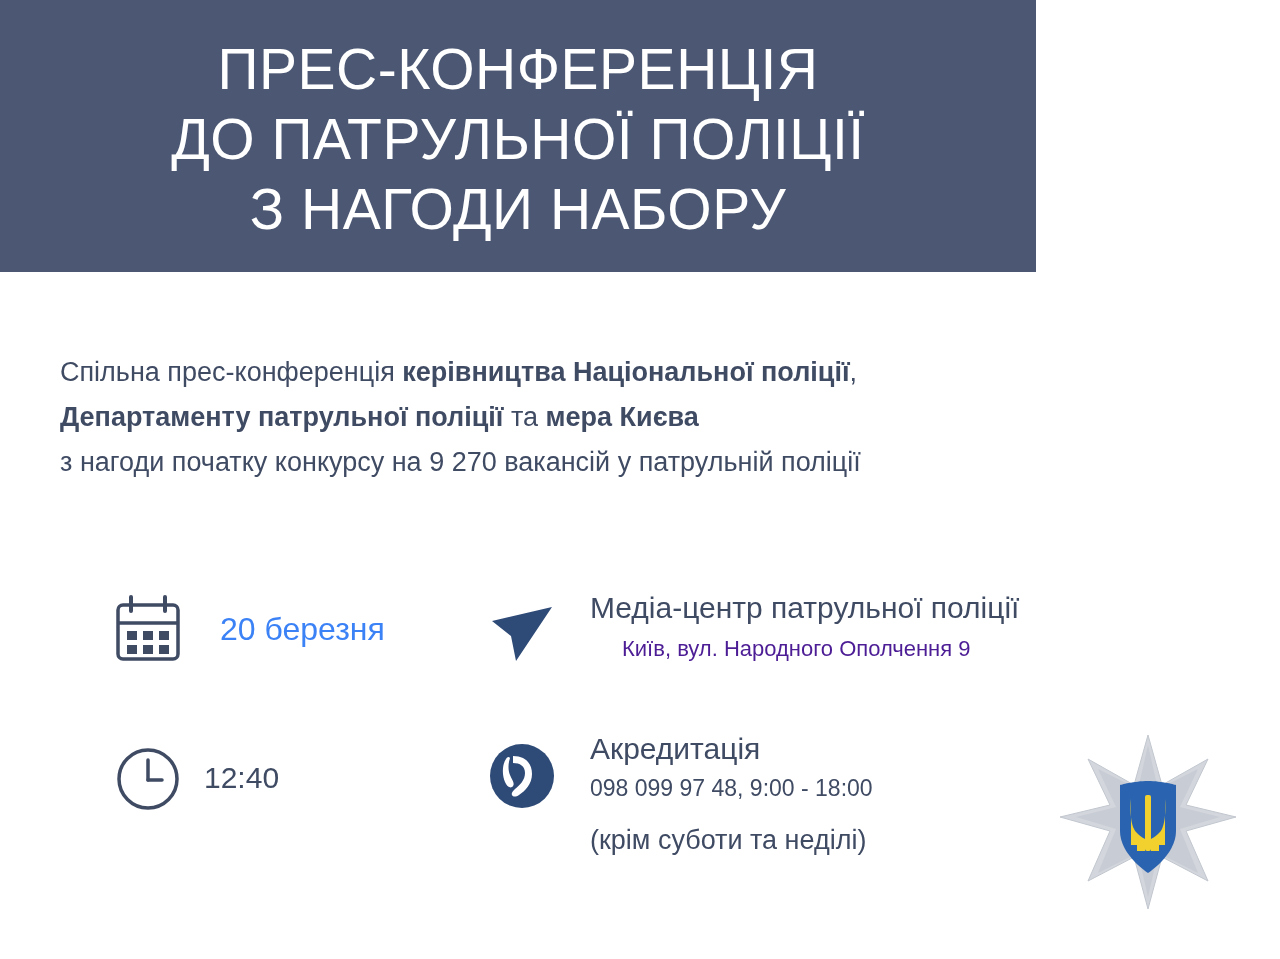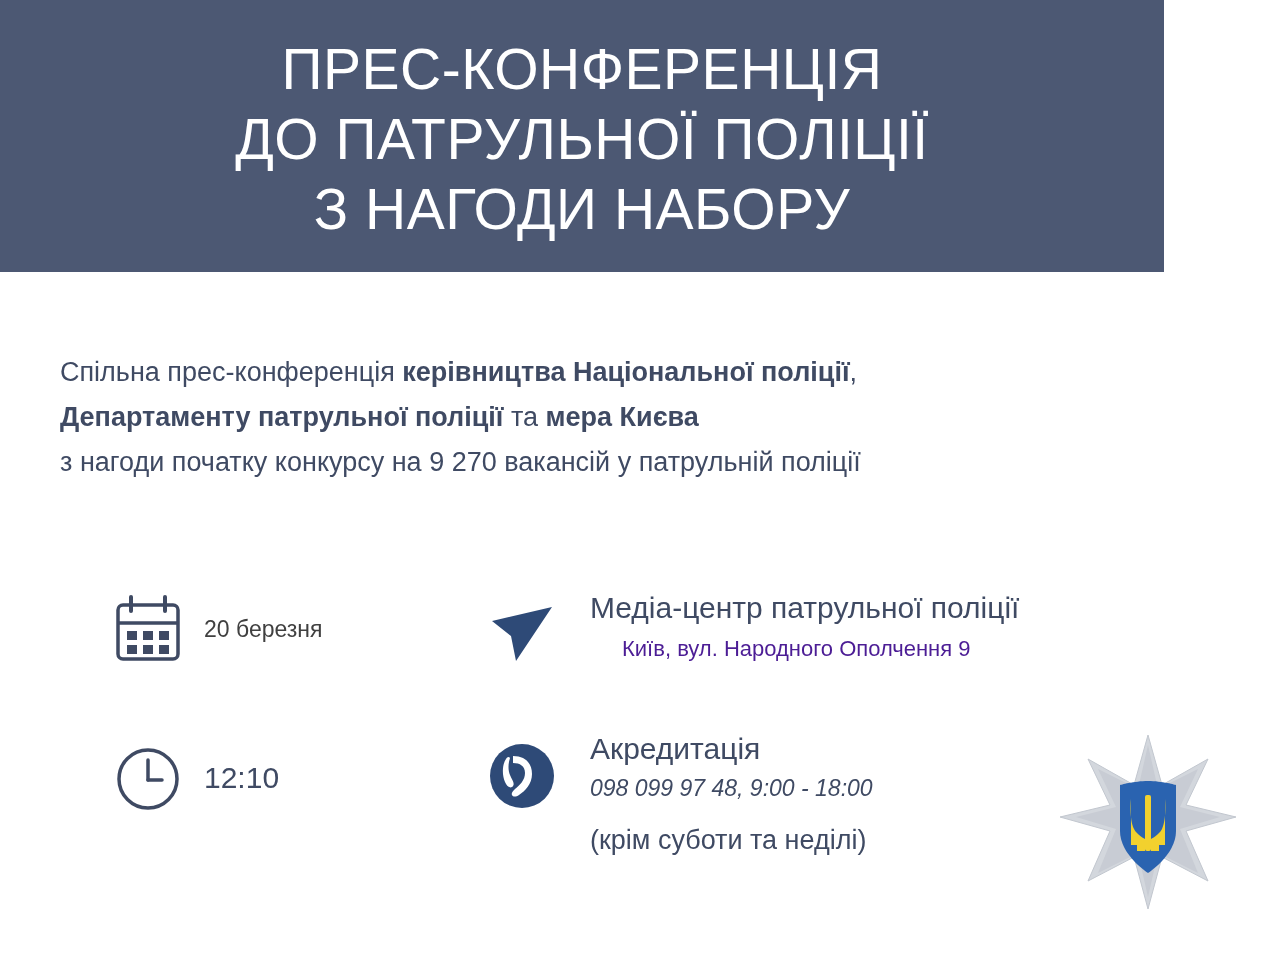--- a/index.html
+++ b/index.html
@@ -10,21 +10,21 @@
     width: 1280px;
     height: 959px;
     background: #ffffff;
     font-family: "Liberation Sans", sans-serif;
     overflow: hidden;
     position: relative;
   }
 
   
   .header-banner {
-    width: 1164px;
+    width: 1036px;
     height: 272px;
     background: #4c5873;
     display: flex;
     flex-direction: column;
     align-items: center;
     justify-content: center;
     box-sizing: border-box;
     padding-top: 6px;
   }
   .header-line {
@@ -94,24 +94,24 @@
     margin-left: 32px;
   }
   .line-small {
     font-size: 23px;
     line-height: 33px;
     color: #3f4a63;
     white-space: nowrap;
   }
 
   .date-text {
-    font-size: 23px;
+    font-size: 32px;
     line-height: 72px;
-    color: #404040;
-    margin-left: 20px;
+    color: #3b82f6;
+    margin-left: 36px;
     white-space: nowrap;
   }
   .time-text {
     font-size: 30px;
     line-height: 70px;
     color: #3f4a63;
     margin-left: 20px;
     white-space: nowrap;
   }
 
@@ -167,21 +167,21 @@
   </div>
 
   <div class="row row-time">
     <span class="icon-box">
       <svg width="72" height="72" viewBox="0 0 72 72">
         <circle cx="36" cy="36" r="29" fill="none" stroke="#3f4a63" stroke-width="3.5"></circle>
         <line x1="36" y1="17" x2="36" y2="37" stroke="#3f4a63" stroke-width="3.5" stroke-linecap="round"></line>
         <line x1="36" y1="37" x2="50" y2="37" stroke="#3f4a63" stroke-width="3.5" stroke-linecap="round"></line>
       </svg>
     </span>
-    <span class="time-text">12:10</span>
+    <span class="time-text">12:40</span>
   </div>
 
   <div class="row row-place">
     <span class="icon-box">
       <svg width="84" height="84" viewBox="0 0 84 84">
         <polygon points="12,34 72,20 36,74 31,49" fill="#2e4a77"></polygon>
       </svg>
     </span>
     <span class="place-text-block">
       <span class="line-primary">Медіа-центр патрульної поліції</span>
@@ -192,21 +192,21 @@
   <div class="row row-accred">
     <span class="icon-box">
       <svg width="84" height="84" viewBox="0 0 84 84">
         <circle cx="42" cy="42" r="32" fill="#2e4a77"></circle>
         <path d="M33 22 C45 22 52 29 52 40 C52 50 45 57 39 61 C36 63 33 63 32 61 C31 59 33 57 35 55 C40 51 45 46 45 39 C45 32 40 29 33 29 Z" fill="#ffffff"></path>
         <path d="M30 24 C28 30 28 36 30 41 C32 46 35 49 33 52 C31 55 27 53 25 48 C22 41 22 31 26 25 C27 23 29 22 30 24 Z" fill="#ffffff"></path>
       </svg>
     </span>
     <span class="accred-text-block">
       <span class="line-primary">Акредитація</span>
-      <span class="line-small" style="display:block;margin-top:4px;font-style:italic;">098 099 97 48, 9:00 - 18:00</span>
+      <span class="line-small" style="display:block;margin-top:4px;">098 099 97 48, 9:00 - 18:00</span>
       <span class="line-primary" style="display:block;margin-top:16px;font-size:27px;">(крім суботи та неділі)</span>
     </span>
   </div>
 </div>
 
 <div class="emblem">
   <svg width="180" height="190" viewBox="0 0 180 190">
     <g fill="#d3d7dd" stroke="#c2c7cf" stroke-width="1">
       <polygon points="90,2 104,52 150,26 128,72 178,84 128,98 150,148 104,124 90,176 76,124 30,148 52,98 2,84 52,72 30,26 76,52"></polygon>
     </g>

